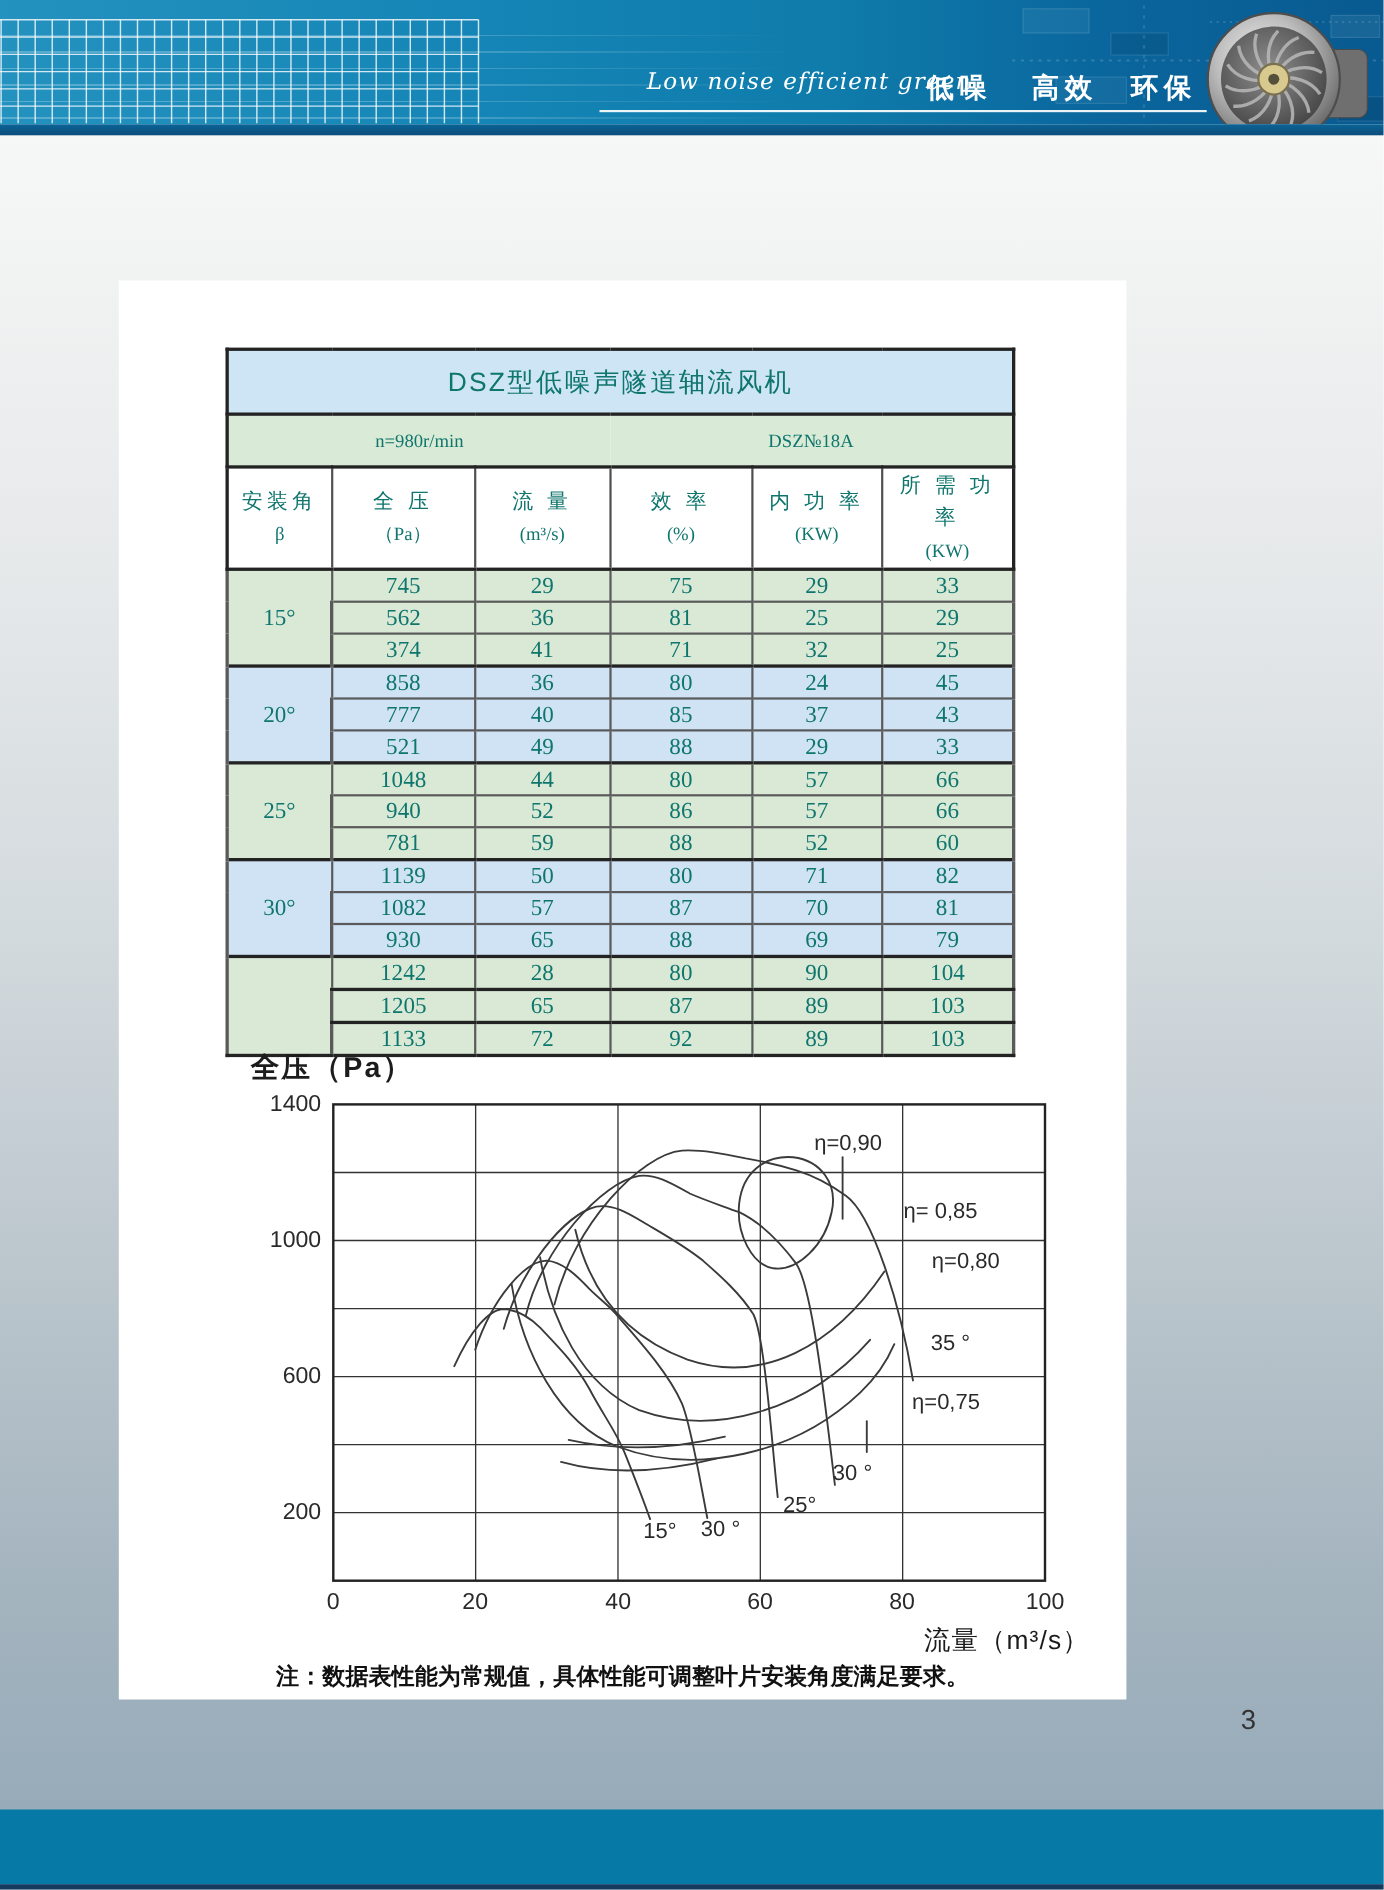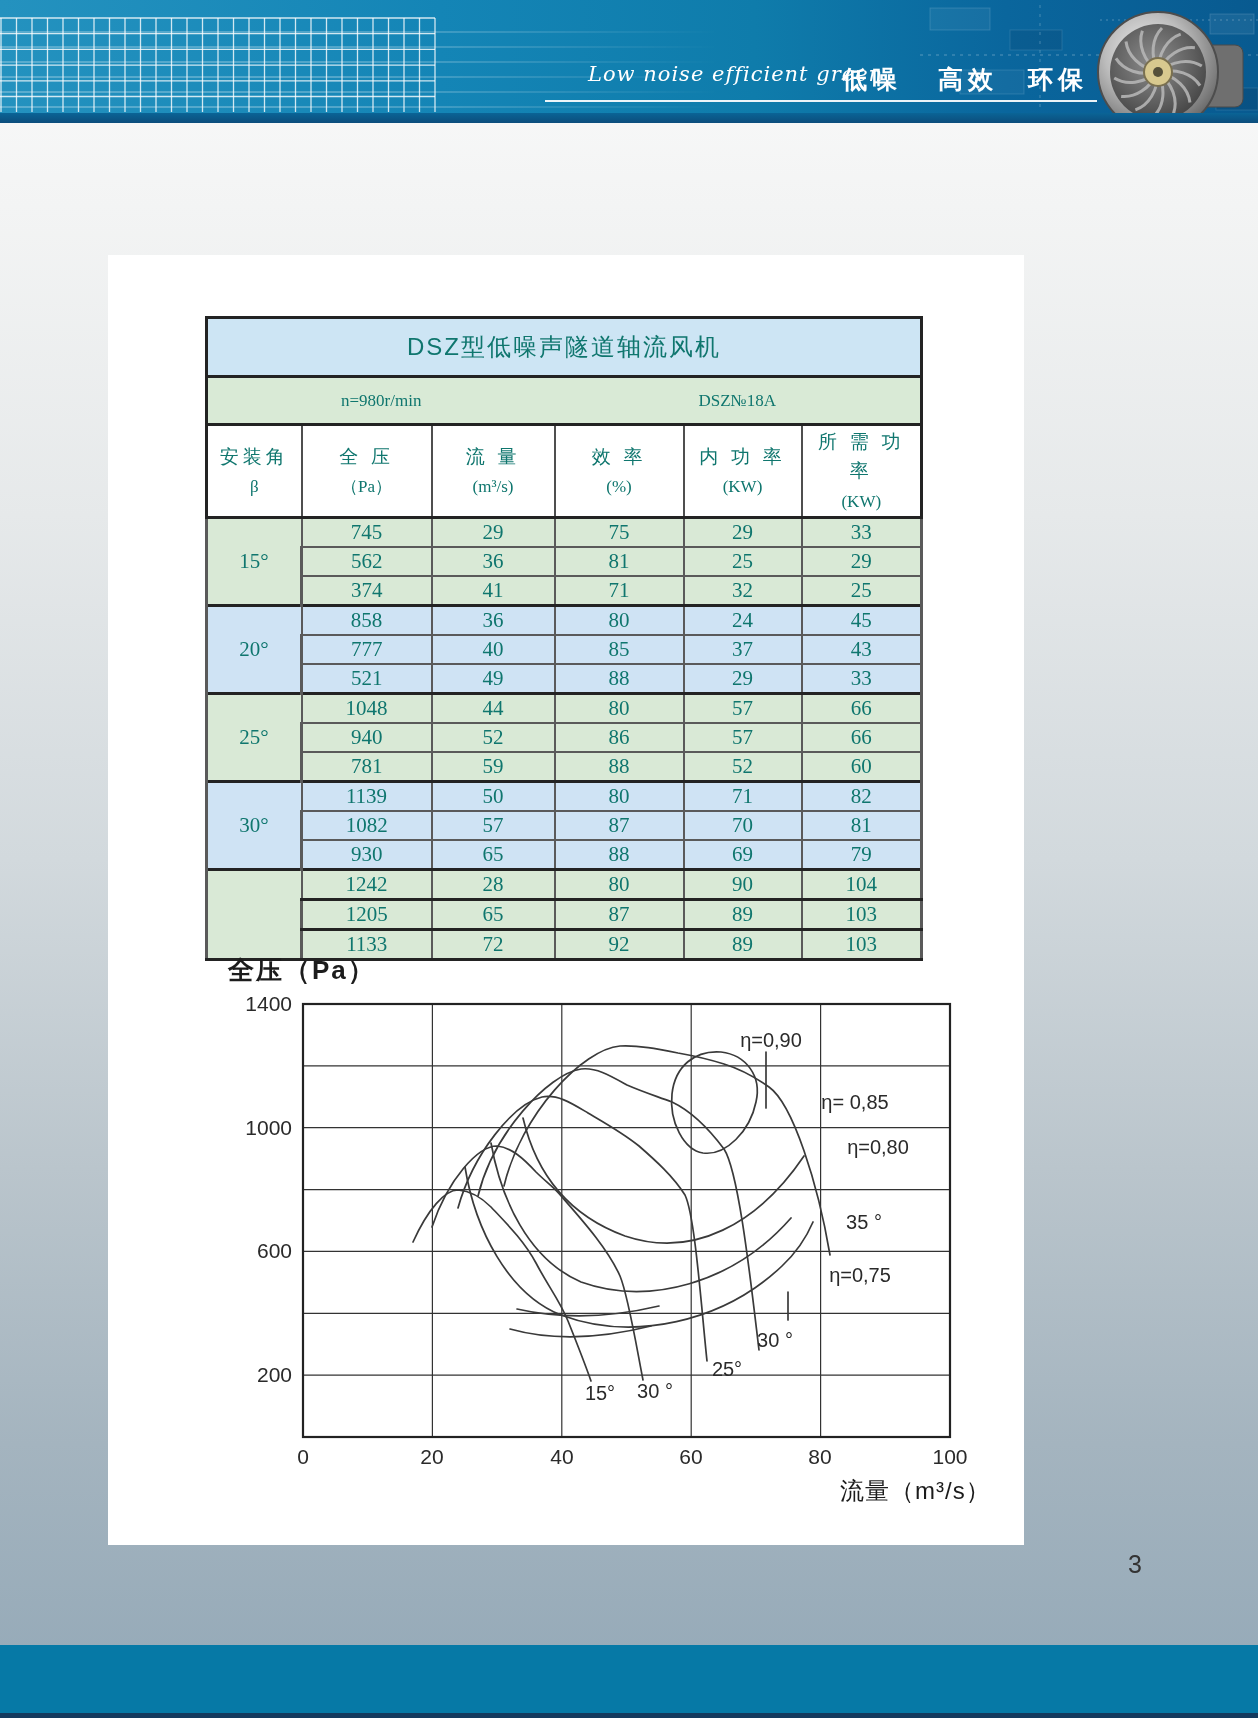--- a/index.html
+++ b/index.html
@@ -363,17 +363,18 @@
   <div class="curve-label" style="left:855px;top:1102px">η= 0,85</div>
   <div class="curve-label" style="left:878px;top:1147px">η=0,80</div>
   <div class="curve-label" style="left:864px;top:1222px">35 °</div>
   <div class="curve-label" style="left:860px;top:1275px">η=0,75</div>
   <div class="curve-label" style="left:775px;top:1340px">30 °</div>
   <div class="curve-label" style="left:727px;top:1369px">25°</div>
   <div class="curve-label" style="left:600px;top:1393px">15°</div>
   <div class="curve-label" style="left:655px;top:1391px">30 °</div>
 
   <div id="xaxis-label">流量（m³/s）</div>
+  <div id="chart-note">注：数据表性能为常规值，具体性能可调整叶片安装角度满足要求。</div>
   <div id="page-number">3</div>
 
   <div id="footer-bar"></div>
   <div id="footer-line"></div>
 </div>
 
 </body></html>

